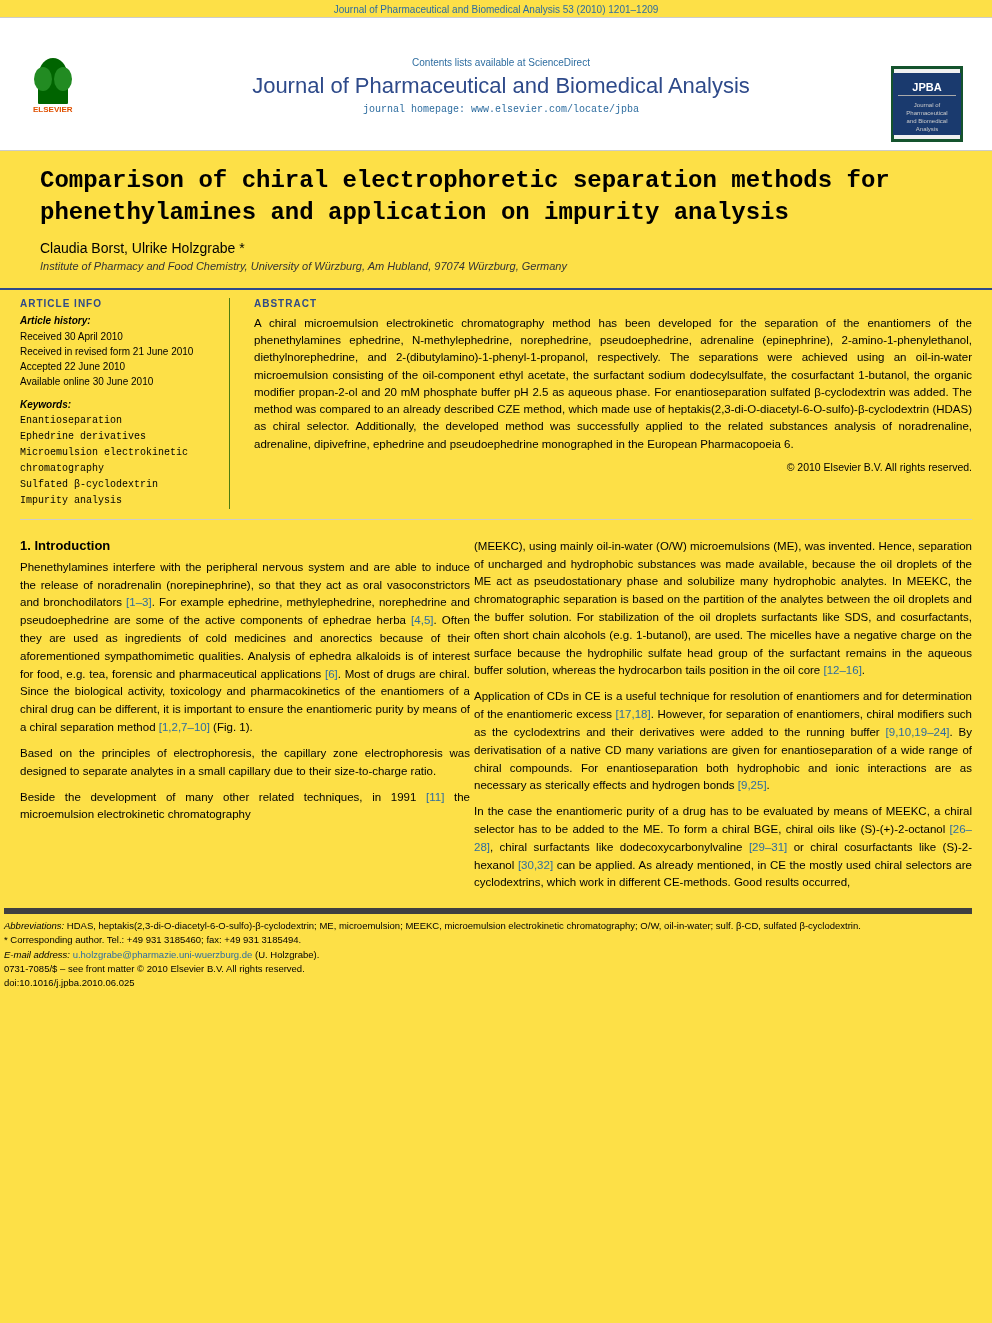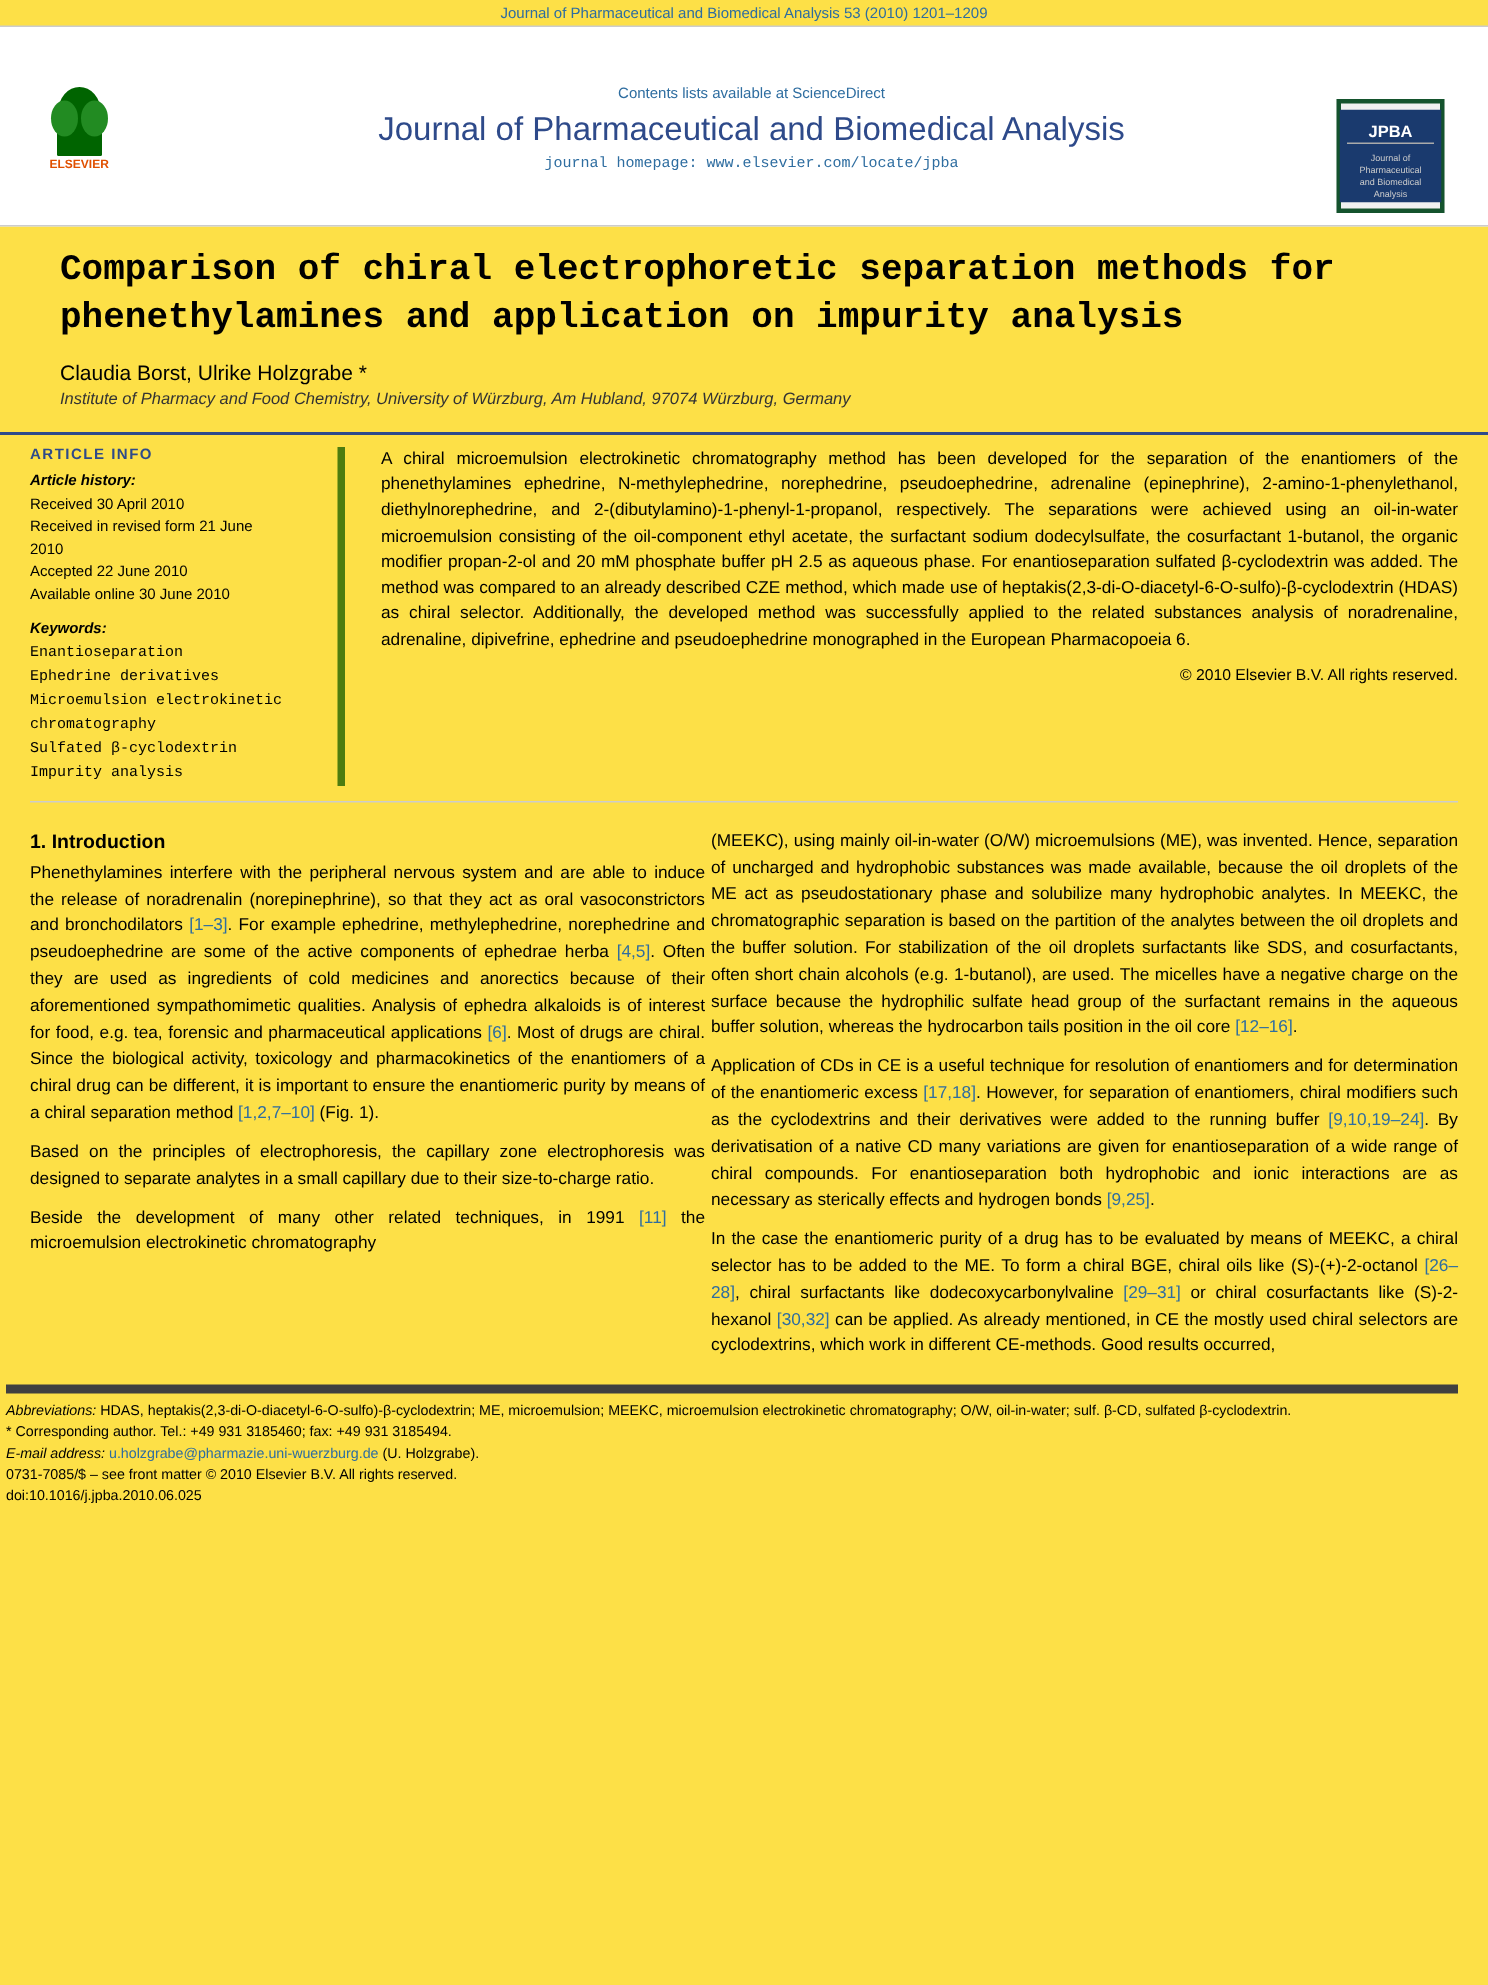--- a/index.html
+++ b/index.html
@@ -122,21 +122,21 @@
     }
     .two-col-section {
       display: flex;
       padding: 8px 20px 0 20px;
       gap: 20px;
       border-top: 2px solid #2e4a8a;
     }
     .article-info-col {
       width: 210px;
       flex-shrink: 0;
-      border-right: 5px solid #4d7c0f;
+      border-right: 1px solid #4d7c0f;
       padding-right: 32px;
     }
     .abstract-col {
       flex: 1;
       padding-left: 4px;
     }
     .section-heading-small {
       font-size: 10px;
       font-family: Arial, sans-serif;
       font-weight: bold;
@@ -306,20 +306,21 @@
         <div class="keyword-item">Enantioseparation</div>
         <div class="keyword-item">Ephedrine derivatives</div>
         <div class="keyword-item">Microemulsion electrokinetic</div>
         <div class="keyword-item">chromatography</div>
         <div class="keyword-item">Sulfated β-cyclodextrin</div>
         <div class="keyword-item">Impurity analysis</div>
       </div>
     </div>
 
     <div class="abstract-col">
+      <div class="section-heading-small">Abstract</div>
       <div class="abstract-text">A chiral microemulsion electrokinetic chromatography method has been developed for the separation of the enantiomers of the phenethylamines ephedrine, N-methylephedrine, norephedrine, pseudoephedrine, adrenaline (epinephrine), 2-amino-1-phenylethanol, diethylnorephedrine, and 2-(dibutylamino)-1-phenyl-1-propanol, respectively. The separations were achieved using an oil-in-water microemulsion consisting of the oil-component ethyl acetate, the surfactant sodium dodecylsulfate, the cosurfactant 1-butanol, the organic modifier propan-2-ol and 20 mM phosphate buffer pH 2.5 as aqueous phase. For enantioseparation sulfated β-cyclodextrin was added. The method was compared to an already described CZE method, which made use of heptakis(2,3-di-O-diacetyl-6-O-sulfo)-β-cyclodextrin (HDAS) as chiral selector. Additionally, the developed method was successfully applied to the related substances analysis of noradrenaline, adrenaline, dipivefrine, ephedrine and pseudoephedrine monographed in the European Pharmacopoeia 6.</div>
       <div class="copyright-line">© 2010 Elsevier B.V. All rights reserved.</div>
     </div>
 
   </div>
 
   <hr class="divider-line">
 
   <div class="main-content">
 

